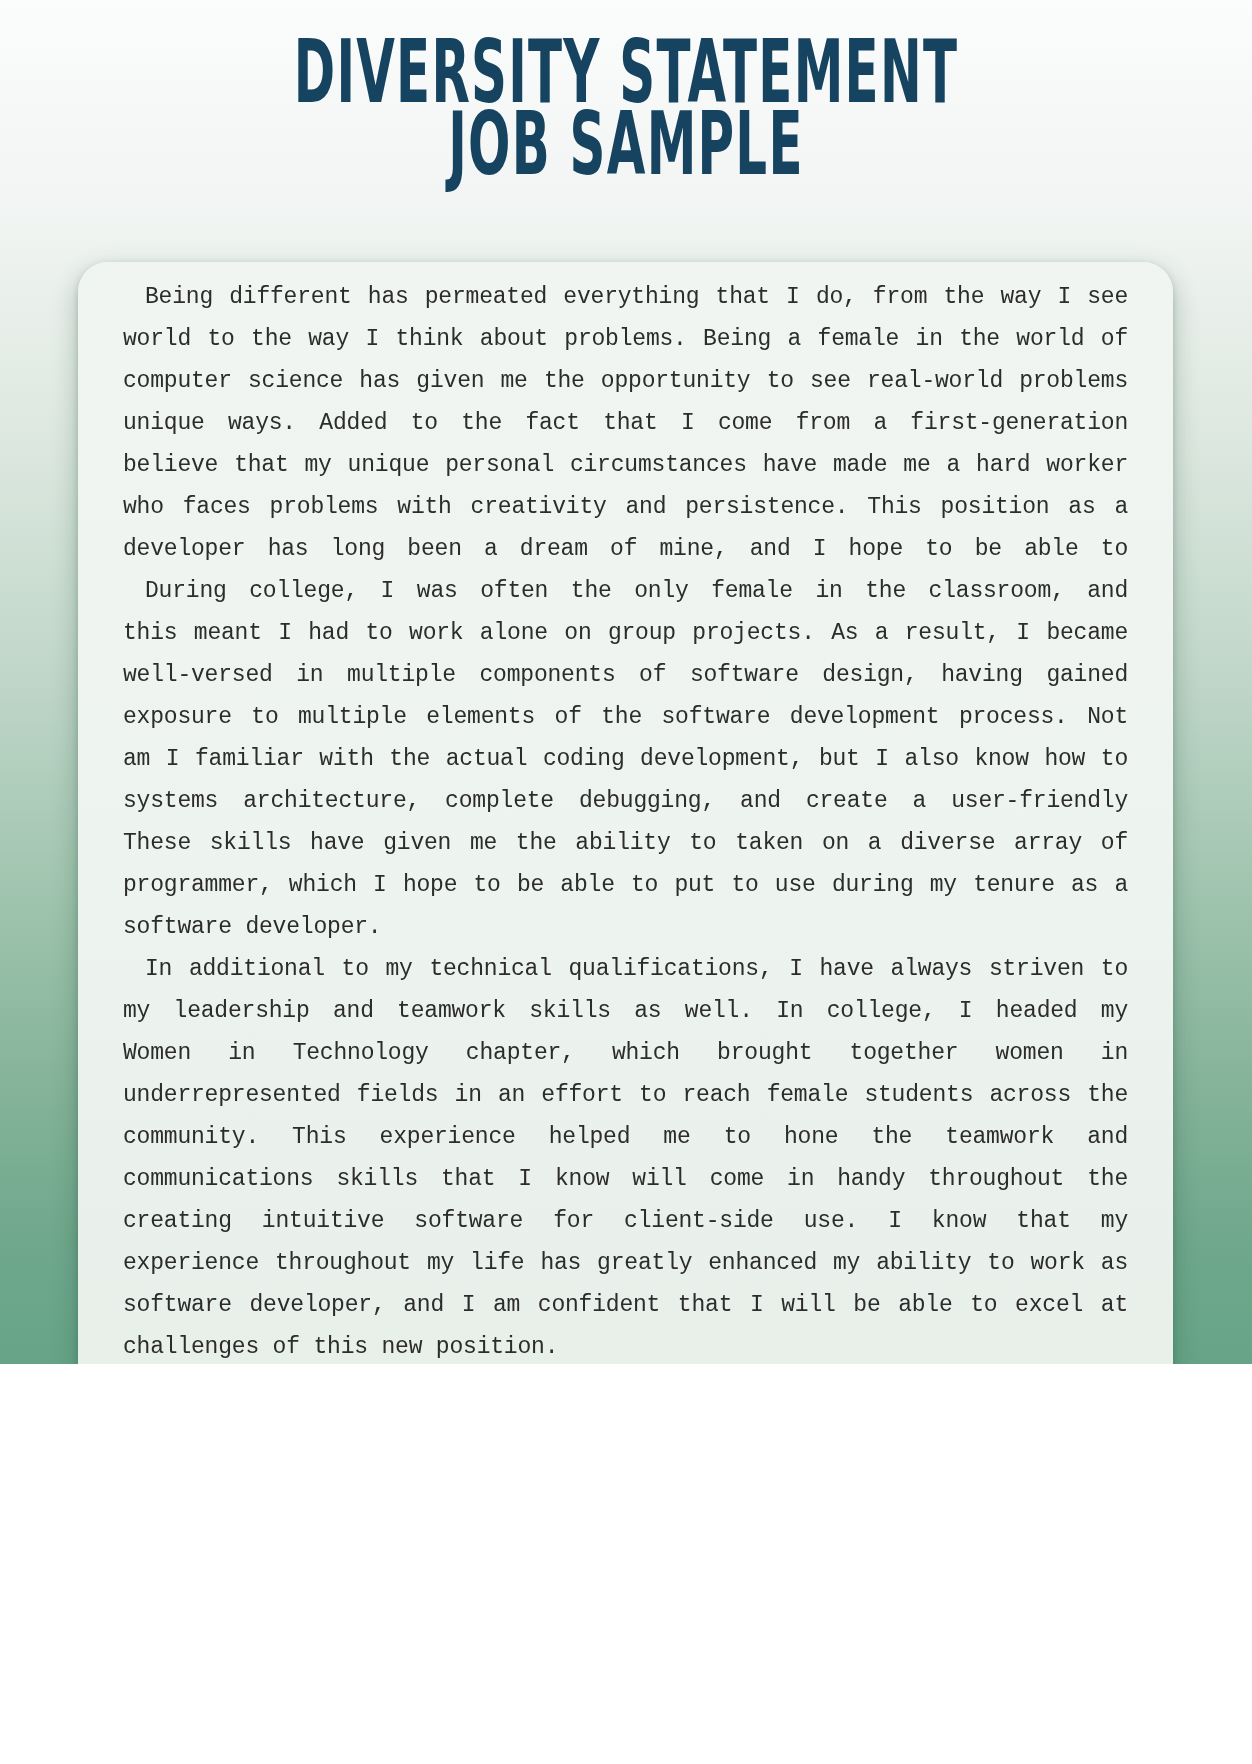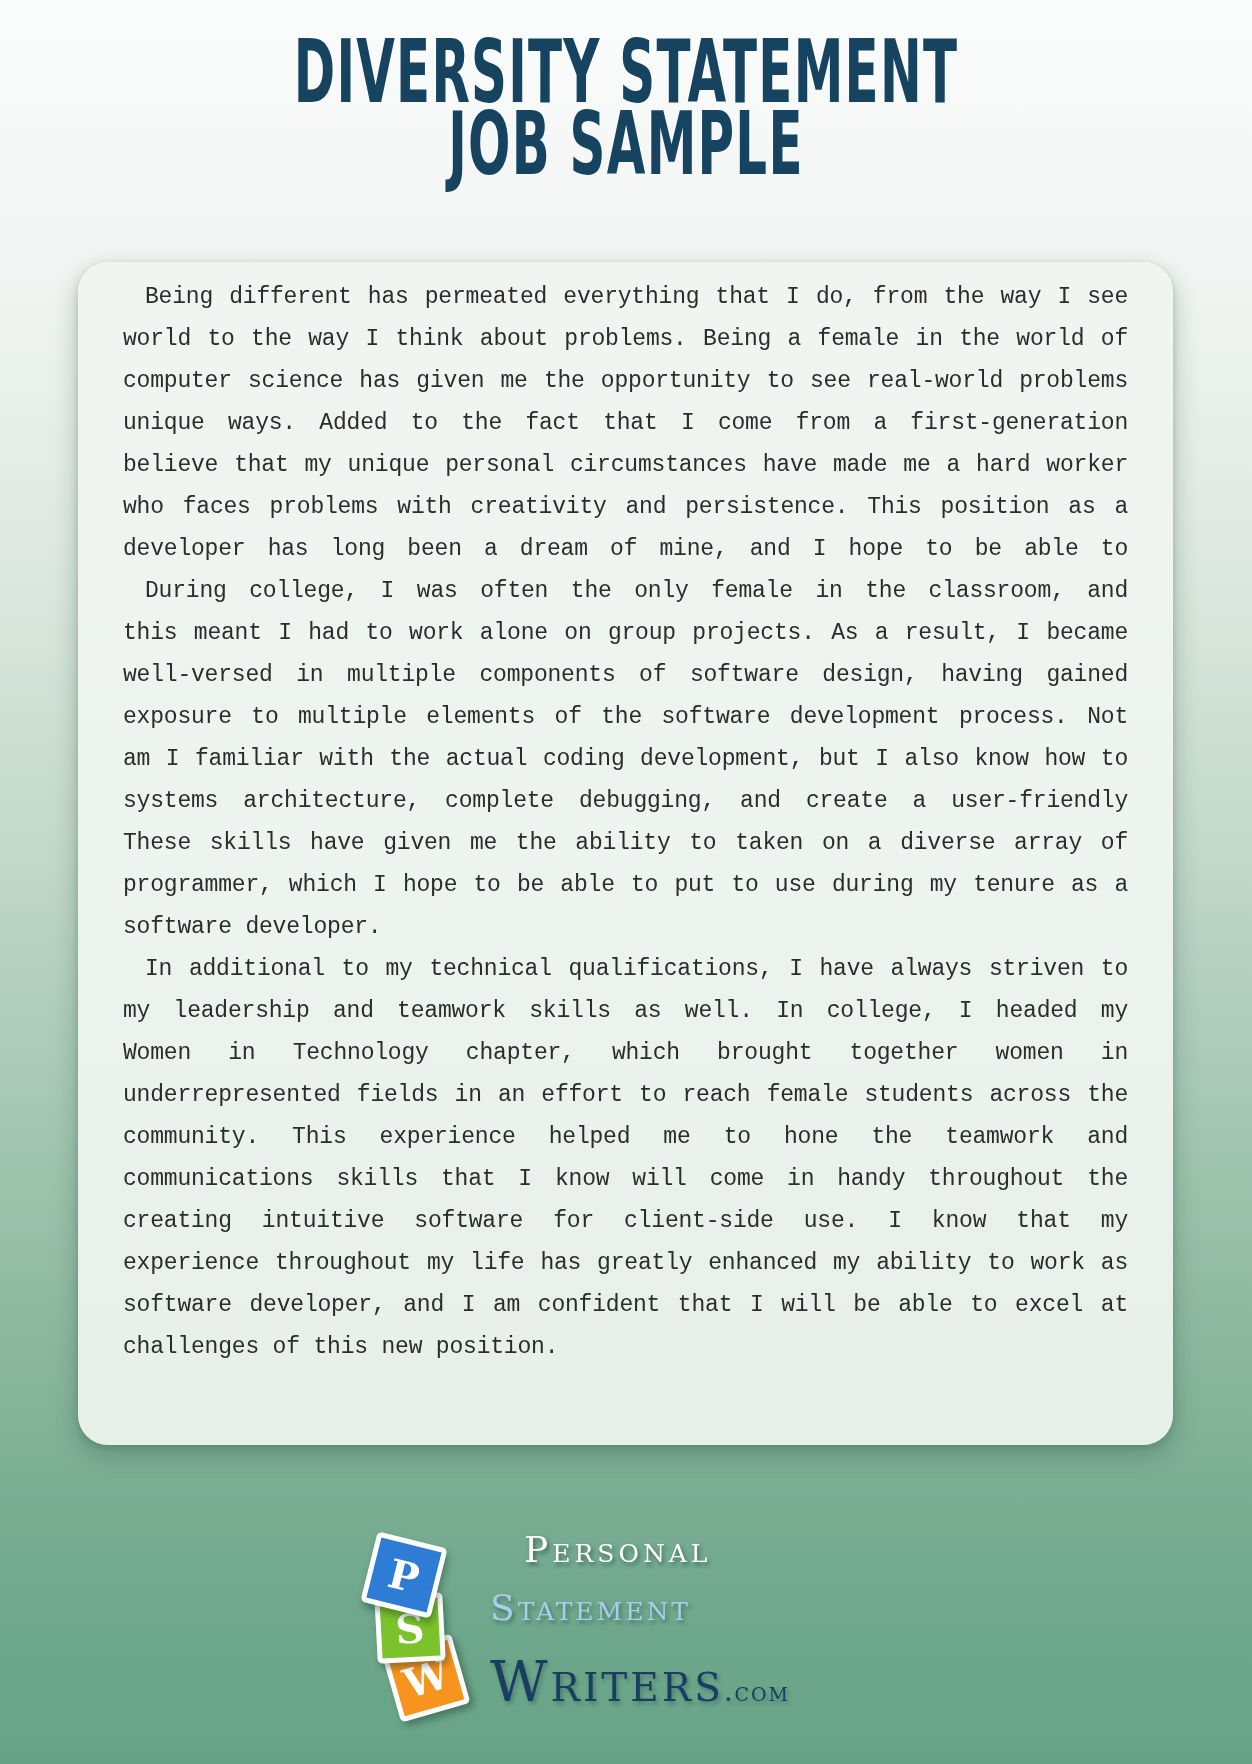--- a/index.html
+++ b/index.html
@@ -1,19 +1,19 @@
 <!DOCTYPE html>
 <html><head>
 <meta charset="utf-8">
 <style>
   html, body { margin: 0; padding: 0; }
   .canvas {
     position: relative;
     width: 1252px;
-    height: 1764px;
+    height: 1364px;
     overflow: hidden;
     background: linear-gradient(180deg,
       #fbfcfc 0%,
       #f2f5f3 15%,
       #dde8e0 32%,
       #c3d8cb 48%,
       #a3c6b1 64%,
       #84b399 80%,
       #6fa88c 91%,
       #67a487 100%);

